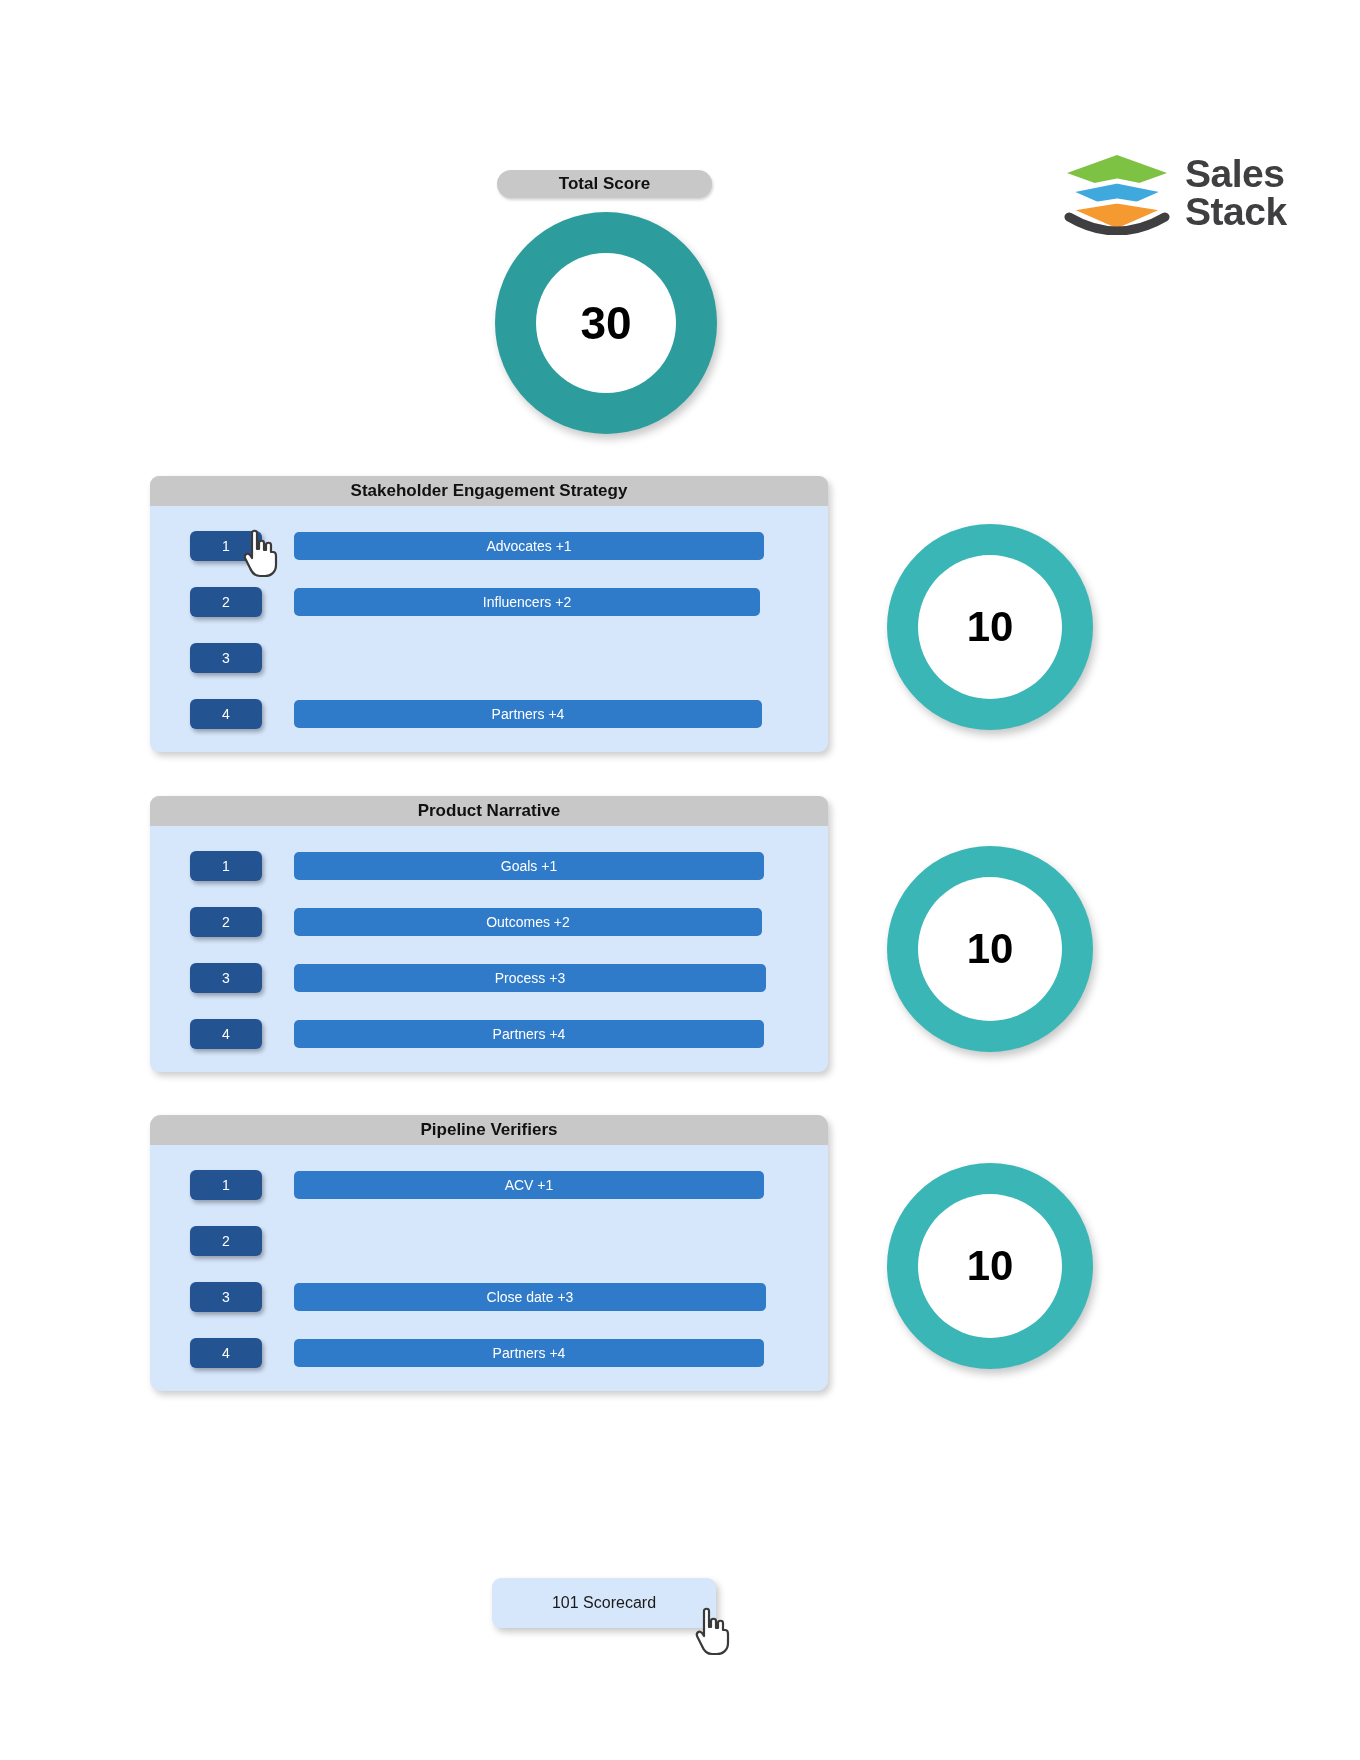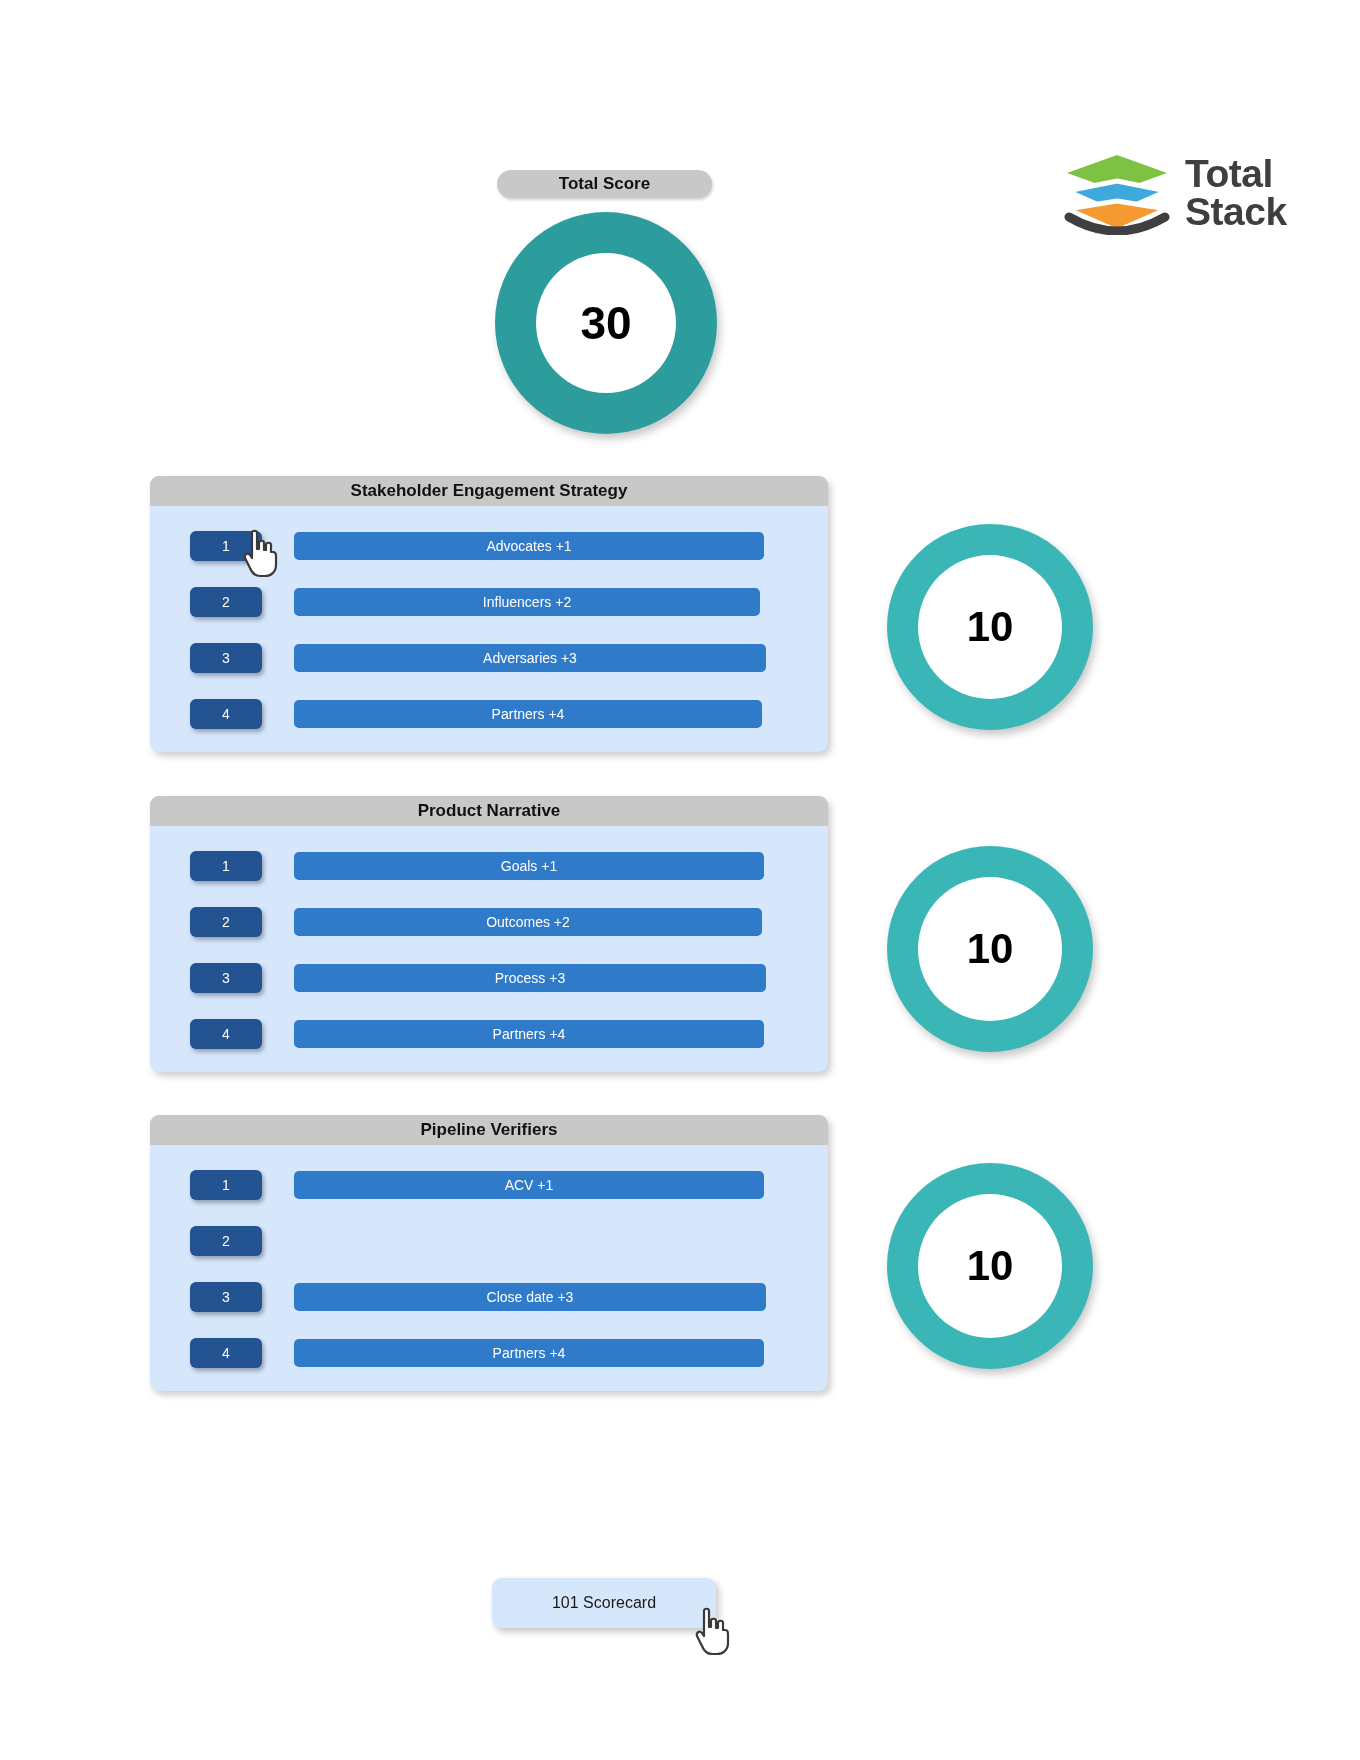--- a/index.html
+++ b/index.html
@@ -145,21 +145,21 @@
     color: #ffffff;
     font-size: 14px;
     display: flex;
     align-items: center;
     justify-content: center;
     flex: none;
   }
 
   .card1 { top: 476px; }
   .card2 { top: 796px; }
-  .card3 { top: 1115px; }
+  .card3 { top: 1115px; border-radius: 11px; }
 
   
   .scorecard-btn {
     position: absolute;
     left: 492px;
     top: 1578px;
     width: 224px;
     height: 50px;
     border-radius: 9px;
     background: #d6e6fb;
@@ -185,21 +185,21 @@
 <body>
 
 <div class="logo-wrap">
   <svg class="logo-mark" viewBox="0 0 108 84">
     <path d="M54 4 L104 22 L54 40 L4 22 Z" fill="#7dc242"></path>
     <path d="M54 30 L104 40 L54 62 L4 40 Z" fill="#3fa9dd" stroke="#ffffff" stroke-width="5"></path>
     <path d="M54 50 L104 58 L54 80 L4 58 Z" fill="#f59a31" stroke="#ffffff" stroke-width="5"></path>
     <path d="M6 66 Q54 94 102 66" fill="none" stroke="#3f3f41" stroke-width="9" stroke-linecap="round"></path>
   </svg>
   <div class="logo-text">
-    <div>Total</div>
+    <div>Sales</div>
     <div>Stack</div>
   </div>
 </div>
 
 <div class="total-pill">Total Score</div>
 
 <div class="total-donut donut" style="background:#2c9c9c">
   <div class="hole">30</div>
 </div>
 
@@ -219,21 +219,20 @@
     <div class="row">
       <div class="num-btn">1</div>
       <div class="bar" style="width:470px">Advocates +1</div>
     </div>
     <div class="row">
       <div class="num-btn">2</div>
       <div class="bar" style="width:466px">Influencers +2</div>
     </div>
     <div class="row">
       <div class="num-btn">3</div>
-      <div class="bar" style="width:472px">Adversaries +3</div>
     </div>
     <div class="row">
       <div class="num-btn">4</div>
       <div class="bar" style="width:468px">Partners +4</div>
     </div>
   </div>
 </div>
 
 <div class="card card2">
   <div class="card-header">Product Narrative</div>

